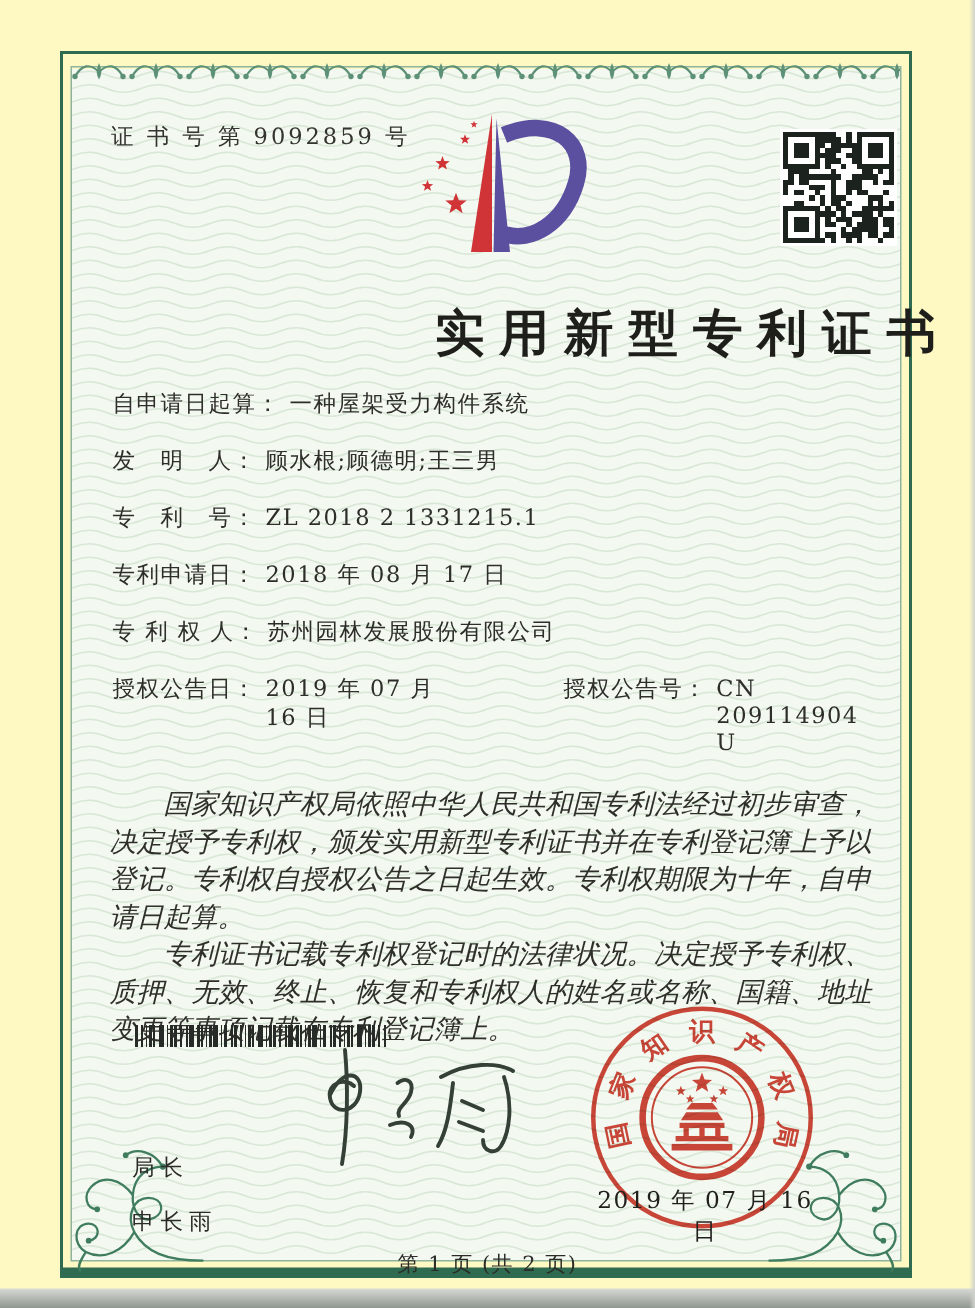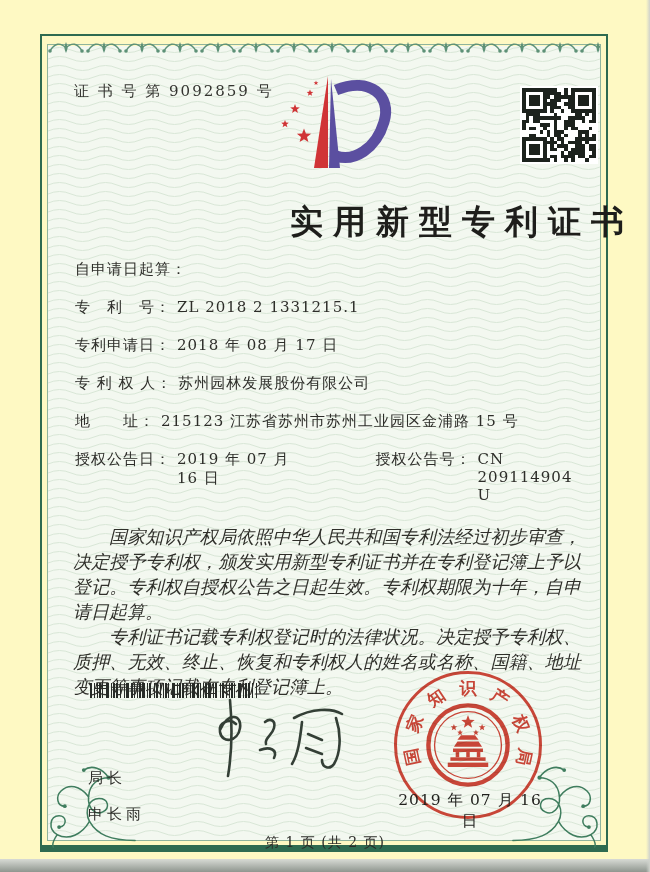--- a/index.html
+++ b/index.html
@@ -425,36 +425,37 @@
       <rect x="0" y="49.33333333333333" width="24.666666666666664" height="24.666666666666664" fill="#1c221d"></rect>
       <rect x="3.5238095238095237" y="52.857142857142854" width="17.61904761904762" height="17.61904761904762" fill="#fff"></rect>
       <rect x="7.0476190476190474" y="56.38095238095238" width="10.571428571428571" height="10.571428571428571" fill="#1c221d"></rect>
     </svg>
 
   <h1 class="title">实用新型专利证书</h1>
 
   <div class="fields">
     <div class="field-row">
       <span class="lbl">自申请日起算：</span>
+      <span class="val">一种屋架受力构件系统</span>
+    </div>
+    <div class="field-row">
+      <span class="lbl">发　明　人：</span>
+      <span class="val">顾水根;顾德明;王三男</span>
     </div>
     <div class="field-row">
       <span class="lbl">专　利　号：</span>
       <span class="val">ZL 2018 2 1331215.1</span>
     </div>
     <div class="field-row">
       <span class="lbl">专利申请日：</span>
       <span class="val">2018 年 08 月 17 日</span>
     </div>
     <div class="field-row">
       <span class="lbl">专 利 权 人：</span>
       <span class="val">苏州园林发展股份有限公司</span>
-    </div>
-    <div class="field-row">
-      <span class="lbl">地　　址：</span>
-      <span class="val">215123 江苏省苏州市苏州工业园区金浦路 15 号</span>
     </div>
     <div class="field-row double">
       <span class="lbl">授权公告日：</span>
       <span class="val">2019 年 07 月 16 日</span>
       <span class="pair2">
         <span class="lbl">授权公告号：</span>
         <span class="val">CN 209114904 U</span>
       </span>
     </div>
   </div>

